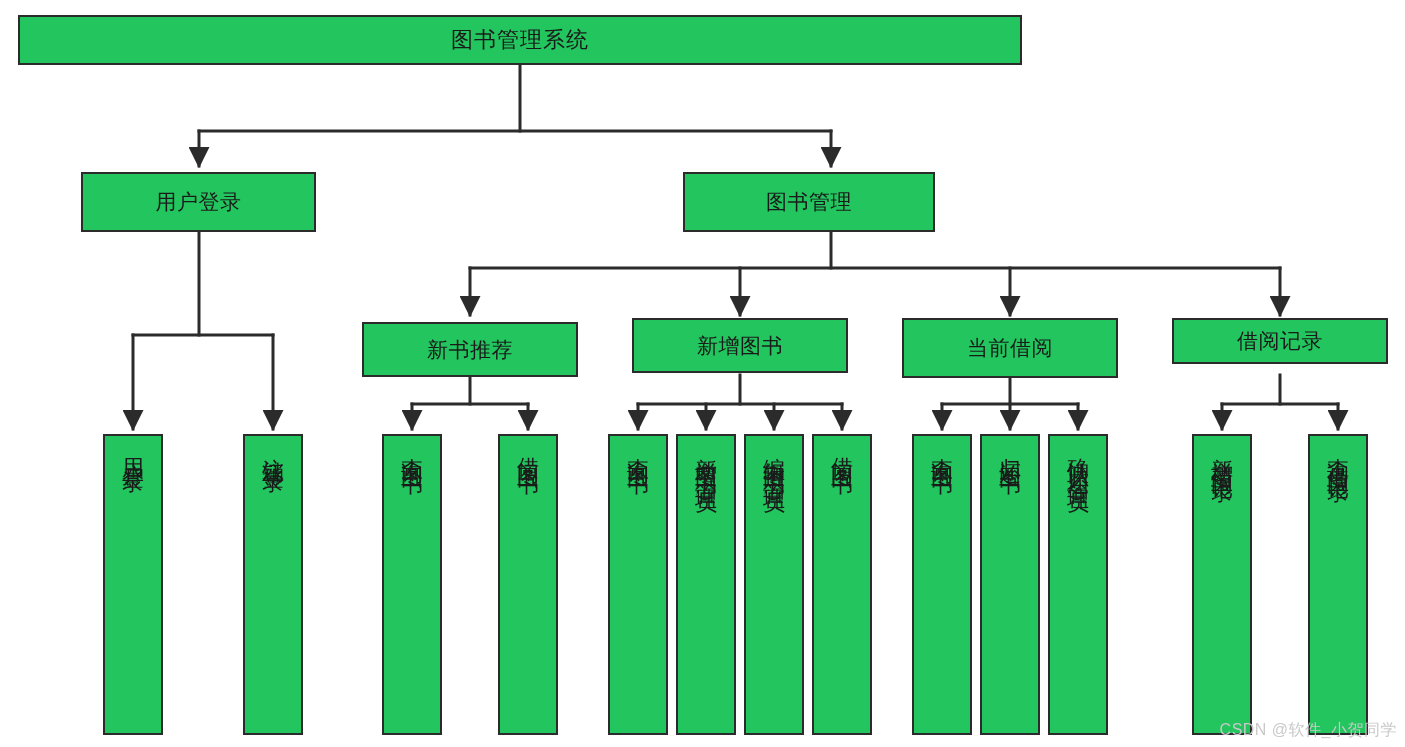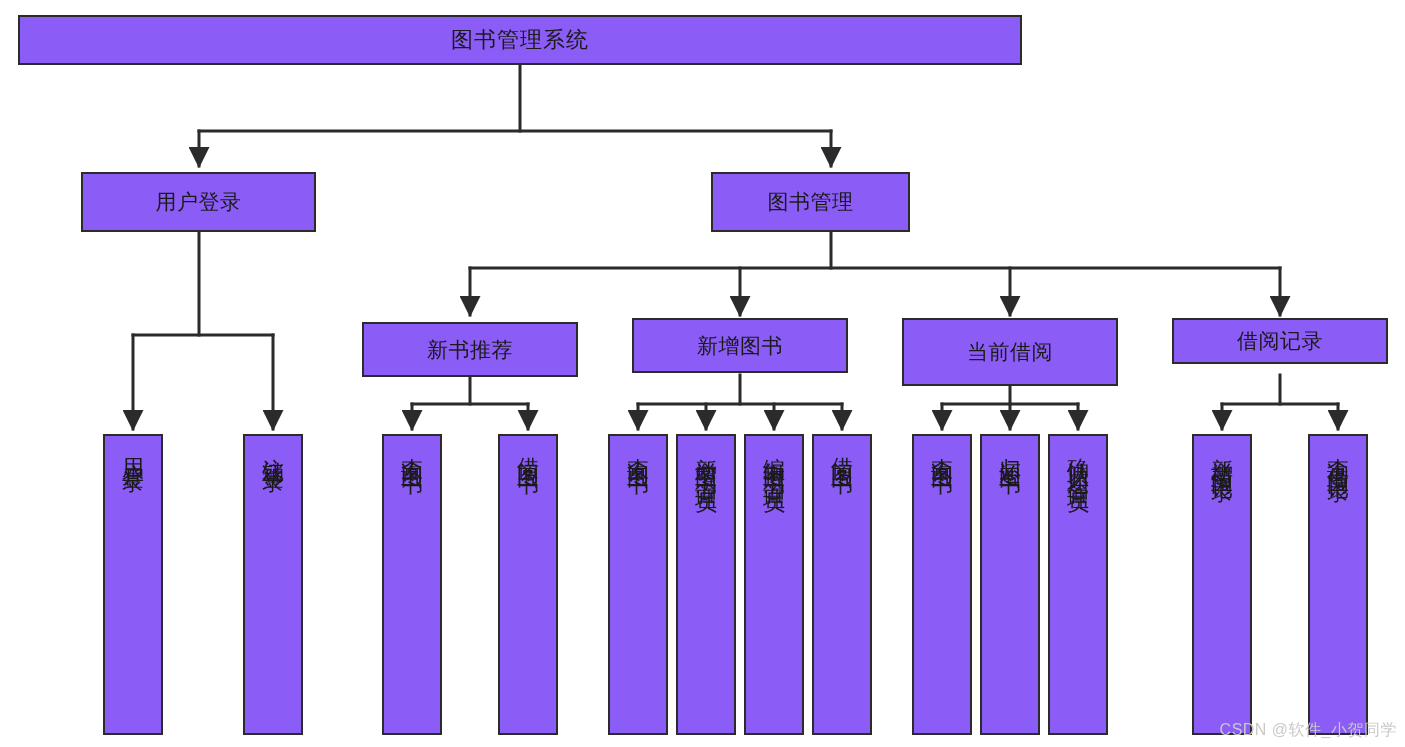--- a/index.html
+++ b/index.html
@@ -25,21 +25,21 @@
     position: absolute;
     left: 0;
     top: 0;
     width: 1405px;
     height: 747px;
     display: block;
   }
   .node-box {
     position: absolute;
     box-sizing: border-box;
-    background: #8b5cf6;
+    background: #22c55e;
     border: 2px solid #2b2b2b;
     display: flex;
     align-items: center;
     justify-content: center;
     overflow: hidden;
   }
   .node-label {
     color: #1a1a1a;
     text-align: center;
     line-height: 1.12;
@@ -134,31 +134,31 @@
     </g>
   </svg>
 
   <div class="node-box root horizontal" style="left:18px; top:15px; width:1004px; height:50px;">
     <span class="node-label">图书管理系统</span>
   </div>
 
   <div class="node-box horizontal" style="left:81px; top:172px; width:235px; height:60px;">
     <span class="node-label">用户登录</span>
   </div>
-  <div class="node-box horizontal" style="left:711px; top:172px; width:199px; height:60px;">
+  <div class="node-box horizontal" style="left:683px; top:172px; width:252px; height:60px;">
     <span class="node-label">图书管理</span>
   </div>
 
   <div class="node-box horizontal" style="left:362px; top:322px; width:216px; height:55px;">
     <span class="node-label">新书推荐</span>
   </div>
   <div class="node-box horizontal" style="left:632px; top:318px; width:216px; height:55px;">
     <span class="node-label">新增图书</span>
   </div>
-  <div class="node-box horizontal" style="left:902px; top:318px; width:216px; height:68px;">
+  <div class="node-box horizontal" style="left:902px; top:318px; width:216px; height:60px;">
     <span class="node-label">当前借阅</span>
   </div>
   <div class="node-box horizontal" style="left:1172px; top:318px; width:216px; height:46px;">
     <span class="node-label">借阅记录</span>
   </div>
 
   <div class="node-box vertical" style="left:103px; top:434px; width:60px; height:301px;">
     <span class="node-label">用户登录</span>
   </div>
   <div class="node-box vertical" style="left:243px; top:434px; width:60px; height:301px;">

